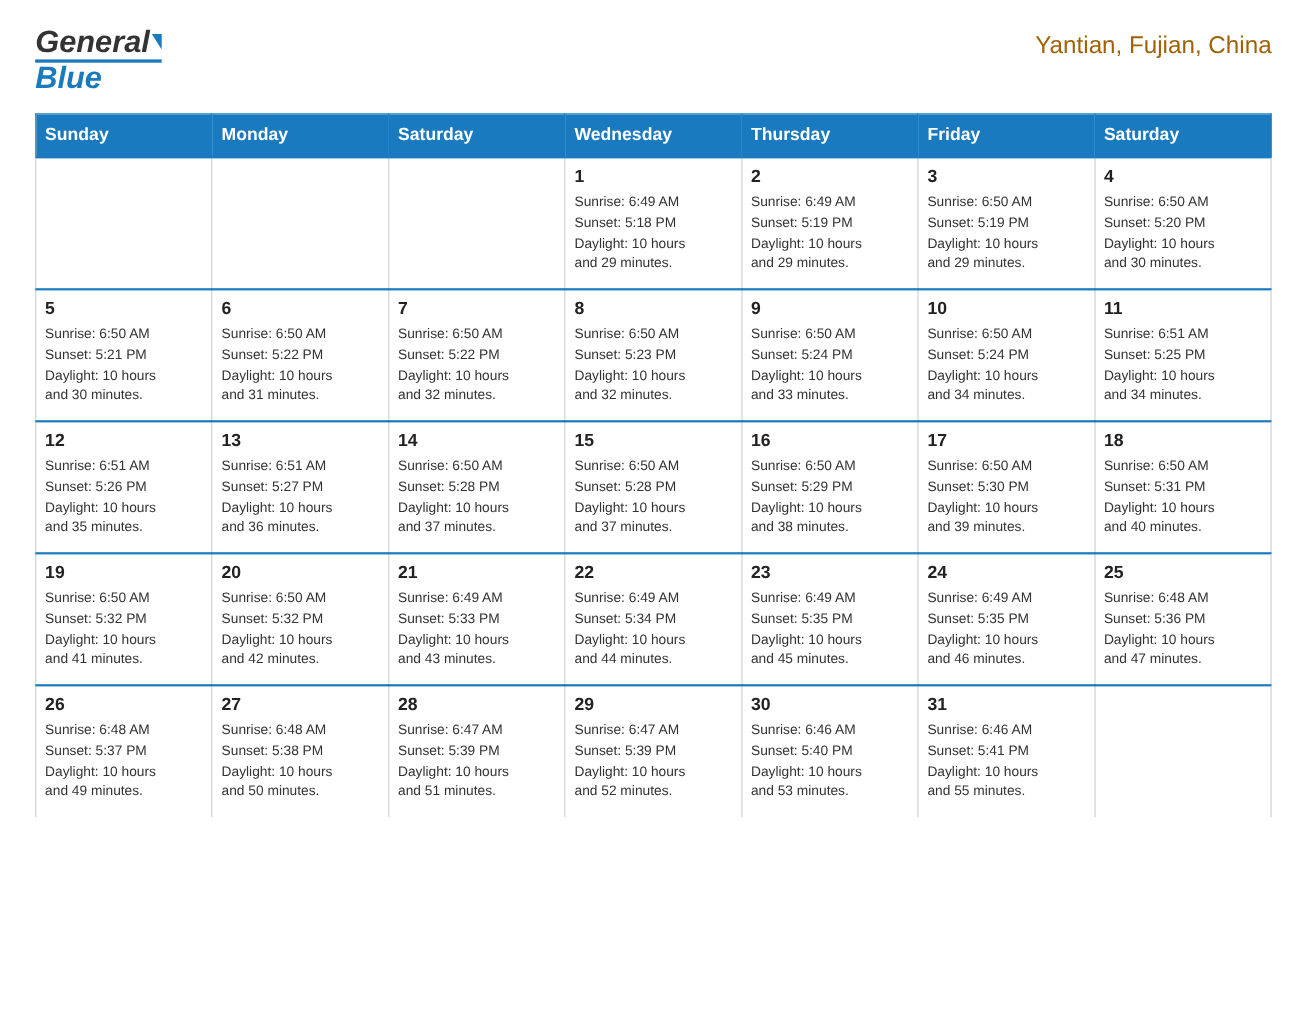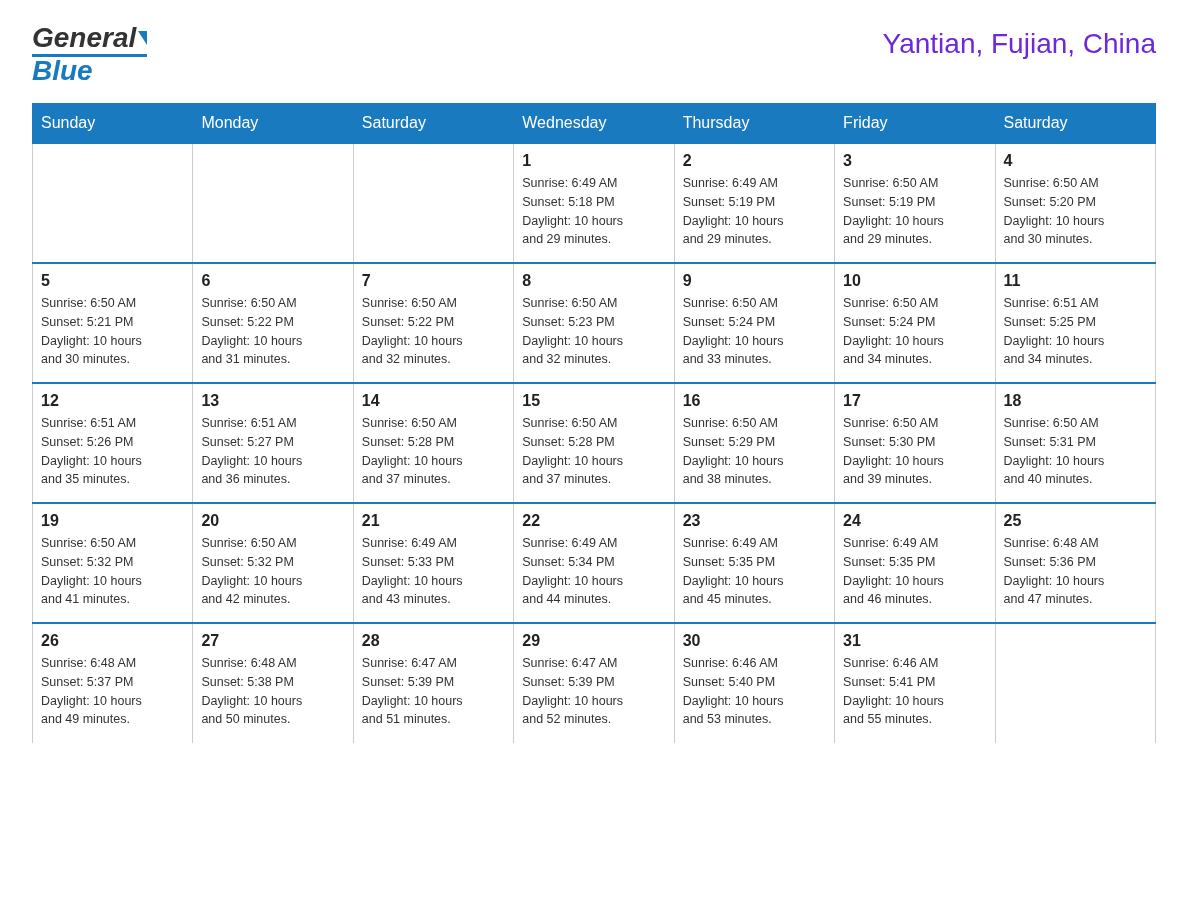--- a/index.html
+++ b/index.html
@@ -47,34 +47,34 @@
     .title-block {
       text-align: right;
     }
     .month-title {
       font-size: 52px;
       font-weight: bold;
       color: #222;
       line-height: 1.1;
     }
     .location {
-      font-size: 28px;
-      color: #6d28d9;
+      font-size: 22px;
+      color: #a16207;
       margin-top: 4px;
     }
     table {
       width: 100%;
       border-collapse: collapse;
       table-layout: fixed;
     }
     thead tr th {
       background: #1a7abf;
       color: #fff;
       font-size: 16px;
-      font-weight: normal;
+      font-weight: bold;
       padding: 10px 8px;
       text-align: left;
       border: 1px solid #1a7abf;
     }
     tbody tr {
       border-top: 2px solid #1a7abf;
     }
     tbody tr td {
       vertical-align: top;
       padding: 8px 8px 10px 8px;

